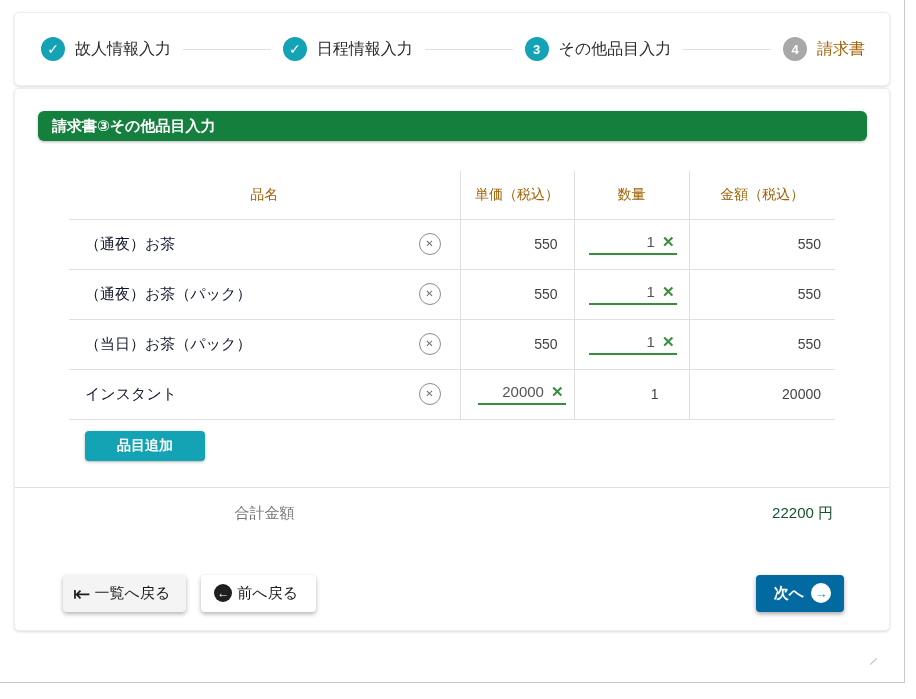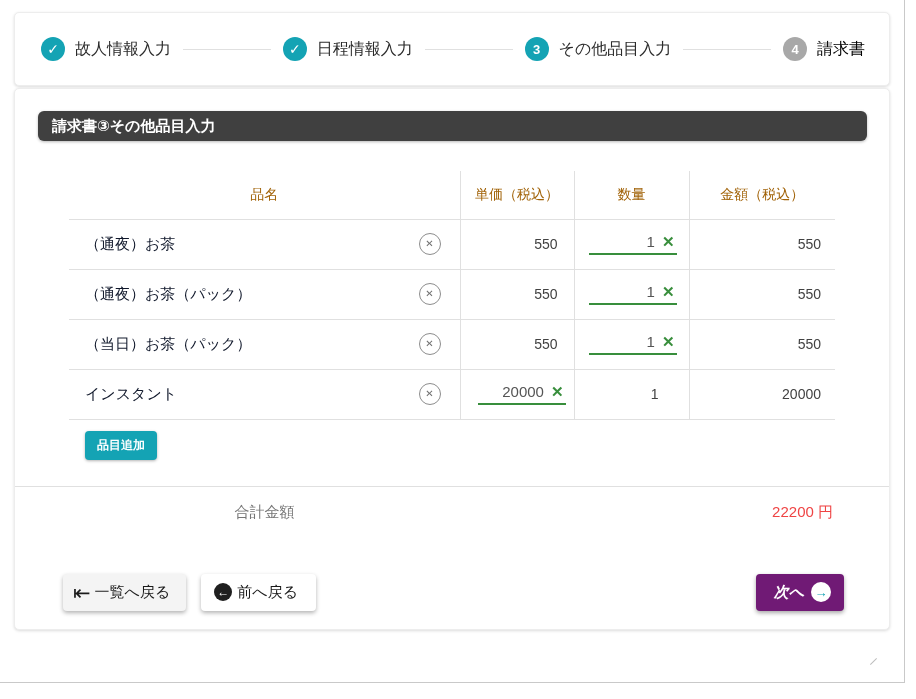--- a/index.html
+++ b/index.html
@@ -9,60 +9,60 @@
 
   
   .stepper-card { height:74px; margin-bottom:2px; display:flex; align-items:center; padding:0 24px 0 26px; }
   .stepper { display:flex; align-items:center; width:100%; }
   .step { display:flex; align-items:center; flex:0 0 auto; }
   .step-circle { width:24px; height:24px; border-radius:50%; color:#fff; display:flex; align-items:center; justify-content:center; font-size:13px; font-weight:bold; flex:0 0 auto; }
   .step.done .step-circle, .step.active .step-circle { background:#14a3b4; }
   .step.pending .step-circle { background:#a8a8a8; }
   .step-circle .chk { font-size:14px; line-height:1; }
   .step-label { margin-left:10px; font-size:16px; color:#2b2b2b; white-space:nowrap; }
-  .step.pending .step-label { color:#000000; }
+  .step.pending .step-label { color:#a16207; }
   .connector { flex:1 1 auto; height:1px; background:#e0e0e0; margin:0 12px; }
 
   
   .main-card { padding-top:22px; padding-bottom:18px; }
-  .panel-title { height:30px; line-height:30px; margin:0 22px 0 23px; background:#404040; color:#fff; font-size:15px; font-weight:bold; border-radius:6px; padding-left:14px; box-shadow:0 1px 3px rgba(0,0,0,0.28); }
+  .panel-title { height:30px; line-height:30px; margin:0 22px 0 23px; background:#15803d; color:#fff; font-size:15px; font-weight:bold; border-radius:6px; padding-left:14px; box-shadow:0 1px 3px rgba(0,0,0,0.28); }
 
   table.items { width:766px; margin:30px 0 0 54px; border-collapse:collapse; table-layout:fixed; }
   table.items th { height:48px; font-weight:normal; font-size:14px; color:#a16207; text-align:center; border-bottom:1px solid #e0e0e0; }
   table.items th + th, table.items td + td { border-left:1px solid #e0e0e0; }
   table.items td { height:50px; font-size:14px; color:#424242; border-bottom:1px solid #e0e0e0; }
   .c-name { padding:0 19px 0 16px; }
   .name-wrap { display:flex; align-items:center; justify-content:space-between; }
   .item-name { font-size:15px; color:#0f172a; }
   .del-btn { width:22px; height:22px; border-radius:50%; border:1px solid #8d8d8d; background:transparent; color:#6f6f6f; font-size:10px; line-height:1; display:flex; align-items:center; justify-content:center; cursor:pointer; flex:0 0 auto; }
   .c-num { text-align:right; padding-right:16px; }
   .c-amt { text-align:right; padding-right:14px; }
   .c-qty { text-align:right; padding-right:12px; }
   .c-qty-plain { text-align:right; padding-right:30px; }
   .field { display:inline-flex; align-items:center; justify-content:flex-end; width:88px; border-bottom:2px solid #388e3c; padding:0 2px 3px 2px; gap:7px; vertical-align:middle; }
   .field .val { font-size:15px; color:#555; }
   .clear-btn { border:none; background:transparent; color:#388e3c; font-size:15px; font-weight:bold; line-height:1; padding:0; cursor:pointer; }
   .c-price-edit { text-align:right; padding-right:8px; }
 
-  .add-btn { display:inline-block; margin:11px 0 0 70px; background:#14a3b4; color:#fff; border:none; border-radius:4px; font-size:12px; font-weight:bold; padding:6px 12px; box-shadow:0 1px 3px rgba(0,0,0,0.3); cursor:pointer; }
+  .add-btn { display:inline-block; margin:11px 0 0 70px; background:#14a3b4; color:#fff; border:none; border-radius:4px; font-size:14px; font-weight:bold; padding:6px 32px; box-shadow:0 1px 3px rgba(0,0,0,0.3); cursor:pointer; }
 
   .total-divider { border-top:1px solid #e0e0e0; margin-top:26px; }
   .total-row { display:flex; padding:16px 56px 0 54px; }
   .total-label { width:391px; text-align:center; font-size:15px; color:#757575; }
   .total-spacer { flex:1; }
-  .total-value { font-size:15px; color:#ef4444; }
+  .total-value { font-size:15px; color:#14532d; }
 
   
   .footer-row { display:flex; align-items:center; margin-top:52px; padding:0 45px 0 48px; }
   .btn { height:37px; border:none; border-radius:4px; display:inline-flex; align-items:center; font-size:15px; cursor:pointer; }
   .btn-list { background:#f4f4f4; color:#1a1a1a; padding:0 16px 0 10px; box-shadow:0 2px 4px rgba(0,0,0,0.3); margin-right:15px; }
   .btn-list .bar-arrow { font-size:21px; color:#1a1a1a; margin-right:4px; line-height:1; }
   .btn-prev { background:#fff; color:#1a1a1a; padding:0 18px 0 13px; box-shadow:0 2px 4px rgba(0,0,0,0.3); }
   .circ-dark { width:18px; height:18px; border-radius:50%; background:#1f1f1f; color:#fff; display:inline-flex; align-items:center; justify-content:center; font-size:12px; font-weight:bold; margin-right:5px; }
-  .btn-next { margin-left:auto; background:#701a75; color:#fff; font-weight:bold; padding:0 13px 0 18px; box-shadow:0 2px 4px rgba(0,0,0,0.35);font-style:italic; }
+  .btn-next { margin-left:auto; background:#0369a1; color:#fff; font-weight:bold; padding:0 13px 0 18px; box-shadow:0 2px 4px rgba(0,0,0,0.35); }
   .circ-light { width:20px; height:20px; border-radius:50%; background:#fff; color:#14a3b4; display:inline-flex; align-items:center; justify-content:center; font-size:13px; font-weight:bold; margin-left:7px; }
 
   .resize-grip { position:absolute; left:869px; top:661px; width:9px; height:1px; background:#bdbdbd; transform:rotate(-45deg); }
 </style>
 </head>
 <body>
 
 <div class="frame">
 
   <div class="card stepper-card">

